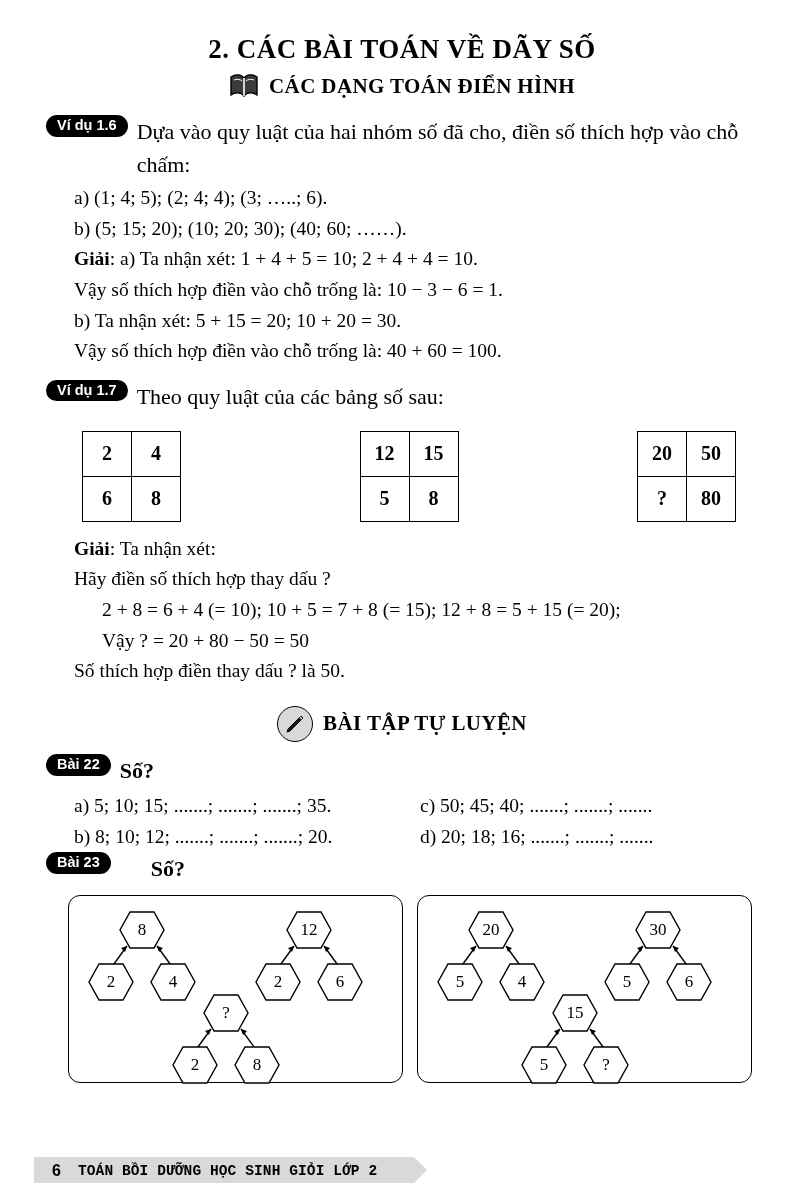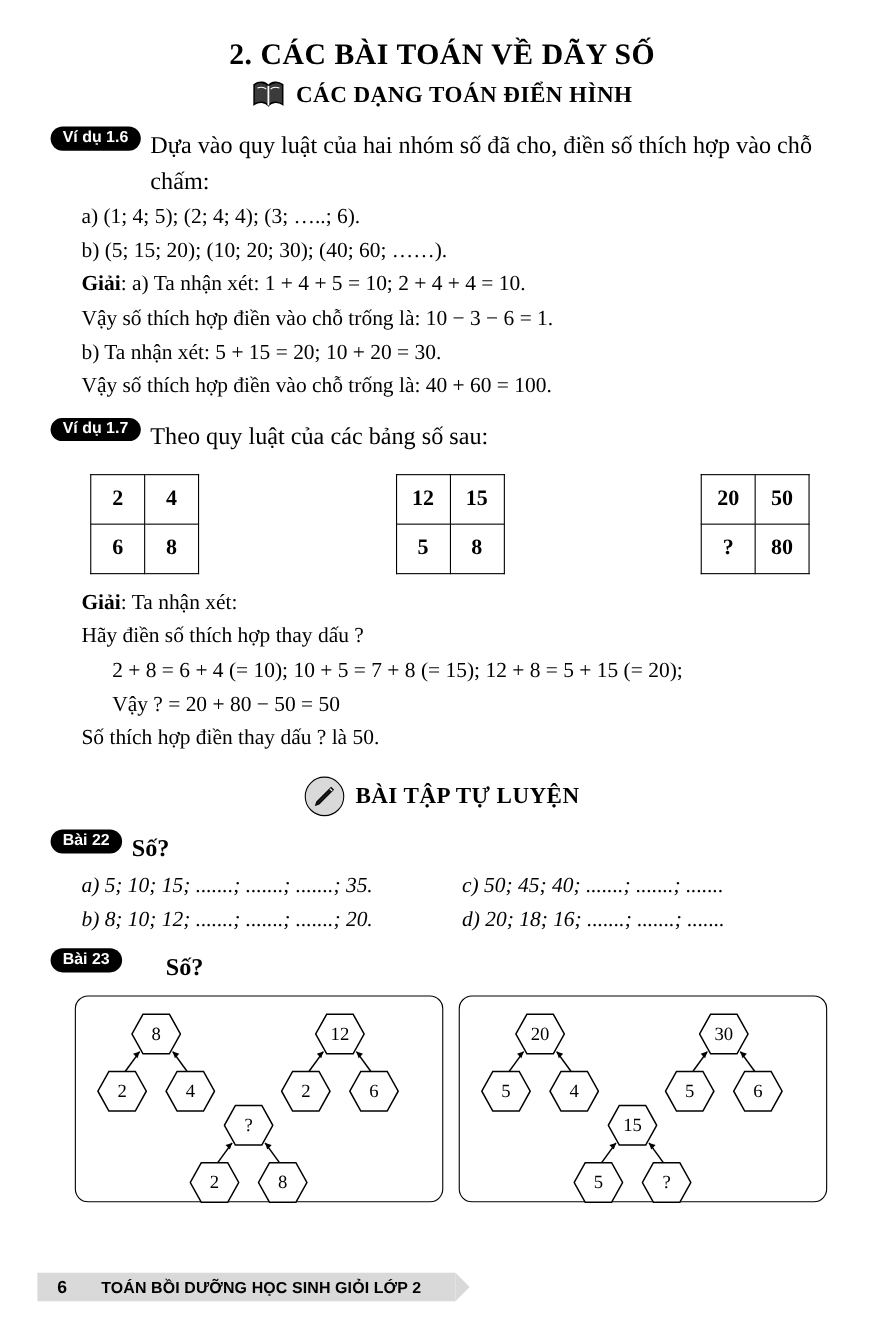--- a/index.html
+++ b/index.html
@@ -123,21 +123,20 @@
     vertical-align: middle;
     font-size: 20px;
     font-weight: bold;
     font-family: "Liberation Serif", serif;
   }
 
   
   .two-col {
     display: flex;
     margin-top: 4px;
-    font-style: italic;
   }
   .two-col .col { width: 50%; }
   .two-col .col .p { padding-left: 28px; }
   .two-col .col.right .p { padding-left: 18px; }
 
   
   .diagram-row {
     display: flex;
     gap: 14px;
     margin-top: 10px;
@@ -192,23 +191,23 @@
   .footer-page {
     position: absolute;
     left: 52px;
     bottom: 20px;
     font-family: "Liberation Sans", sans-serif;
     font-weight: bold;
     font-size: 16px;
   }
   .footer-text {
     position: absolute;
-    left: 92px;
+    left: 78px;
     bottom: 21px;
-    font-family: Liberation Sans, sans-serif;
+    font-family: Liberation Mono, monospace;
     font-weight: bold;
     font-size: 14.5px;
     letter-spacing: 0.1px;
   }
 </style>
 </head>
 <body>
 
 <div class="page">
 
@@ -307,21 +306,21 @@
       <div class="col">
         <div class="p">a) 5; 10; 15; .......; .......; .......; 35.</div>
         <div class="p">b) 8; 10; 12; .......; .......; .......; 20.</div>
       </div>
       <div class="col right">
         <div class="p">c) 50; 45; 40; .......; .......; .......</div>
         <div class="p">d) 20; 18; 16; .......; .......; .......</div>
       </div>
     </div>
 
-    <div class="row-with-pill" style="margin-top:10px;gap:40px;">
+    <div class="row-with-pill" style="gap:40px;">
       <span class="pill">Bài 23</span>
       <span class="pilltext bold">Số?</span>
     </div>
 
     <div class="diagram-row">
 
       <div class="diagram-box">
         <svg class="arrow-svg" width="333" height="186" viewBox="0 0 333 186">
 
           <line x1="42" y1="72" x2="58" y2="50" stroke="#000" stroke-width="1.4"></line>

